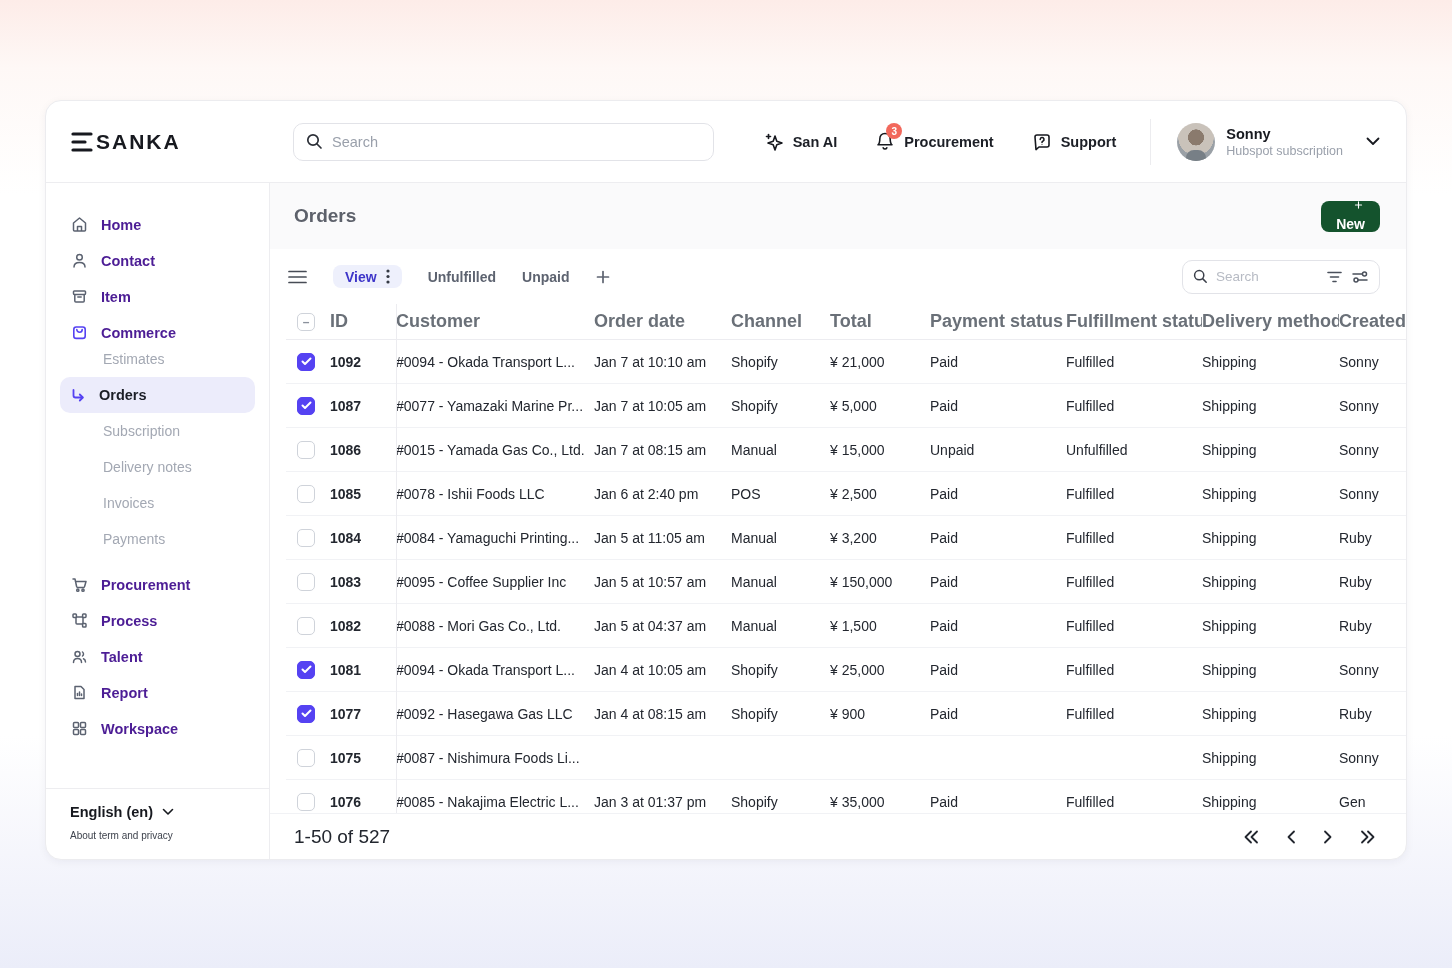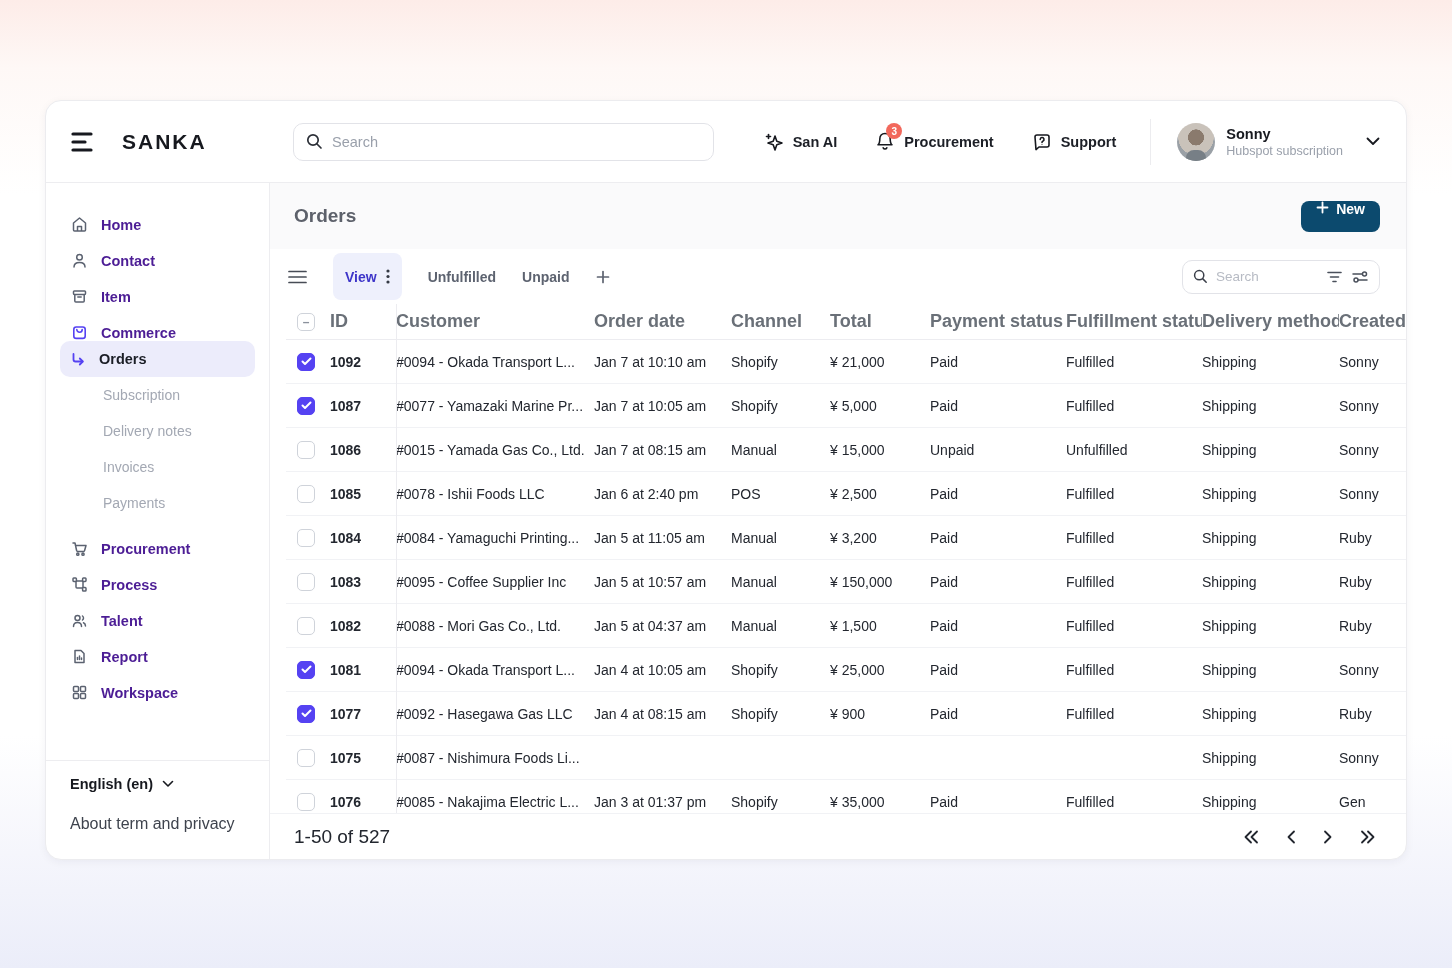--- a/index.html
+++ b/index.html
@@ -6,21 +6,21 @@
   html,body { width:1452px; height:968px; overflow:hidden;
     font-family:"Liberation Sans","DejaVu Sans",sans-serif; }
   body { background:linear-gradient(180deg,#fdece8 0%,#fef8f6 7%,#ffffff 20%,#ffffff 76%,#f2f3fb 92%,#ebedf9 100%); }
 
   .card { position:absolute; left:45px; top:100px; width:1362px; height:760px;
     background:#fff; border:1px solid #ececef; border-radius:16px;
     box-shadow:0 2px 8px rgba(25,25,50,.05); overflow:hidden; display:flex; flex-direction:column; }
 
   
   .tophdr { height:82px; border-bottom:1px solid #ededf0; display:flex; align-items:center; padding:0 26px 0 24px; flex:0 0 auto; }
-  .logo { width:223px; display:flex; align-items:center; gap:26px; }
+  .logo { width:223px; display:flex; align-items:center; gap:0; }
   .logo-text { font-size:21px; font-weight:700; letter-spacing:2px; color:#17191f; }
   .gsearch { width:421px; height:38px; border:1px solid #e2e3e8; border-radius:10px; display:flex; align-items:center; padding:0 12px; gap:9px; background:#fff; }
   .gsearch input { border:0; outline:0; font-size:14.5px; color:#30343c; width:100%; font-family:inherit; }
   .gsearch input::placeholder { color:#9aa0ab; }
   .topnav { margin-left:auto; display:flex; align-items:center; gap:38px; }
   .topitem { display:flex; align-items:center; gap:9px; font-size:14.5px; font-weight:600; color:#1c1f26; cursor:pointer; }
   .bellwrap { position:relative; }
   .badge { position:absolute; top:-8px; right:-7px; min-width:16px; height:16px; border-radius:9px; background:#f2685c; color:#fff; font-size:10px; font-weight:700; display:flex; align-items:center; justify-content:center; padding:0 4px; }
   .vdiv { width:1px; height:46px; background:#ececef; margin:0 26px 0 34px; }
   .userblk { display:flex; align-items:center; gap:11px; cursor:pointer; }
@@ -30,32 +30,32 @@
   .usub { font-size:12.5px; color:#9aa0ab; }
   .chev { margin-left:12px; }
 
   
   .split { flex:1; display:flex; min-height:0; }
   .sidebar { width:224px; border-right:1px solid #ededf0; position:relative; padding-top:14px; flex:0 0 auto; }
   .sitem { height:36px; display:flex; align-items:flex-end; gap:13px; padding:0 0 0 24px; font-size:14.5px; font-weight:600; color:#4c1d95; cursor:pointer; }
   .sitem .si { width:18px; display:flex; justify-content:center; }
   .ssub { height:36px; display:flex; align-items:center; padding-left:57px; font-size:14px; color:#a3a8b3; cursor:pointer; }
   .sactive { margin:0 14px; padding-left:10px; height:36px; display:flex; align-items:center; gap:13px; background:#ececfb; border-radius:10px; font-size:14.5px; font-weight:700; color:#1b1e26; cursor:pointer; }
-  .sfooter { position:absolute; left:0; right:0; bottom:0; border-top:1px solid #ededf0; padding:15px 24px 26px; }
+  .sfooter { position:absolute; left:0; right:0; bottom:0; border-top:1px solid #ededf0; padding:15px 24px 18px; }
   .lang { display:flex; align-items:center; gap:9px; font-size:14.5px; font-weight:700; color:#17191f; cursor:pointer; }
-  .about { margin-top:23px; font-size:16px; color:#3e434d; cursor:pointer; }
+  .about { margin-top:10px; font-size:10px; color:#3e434d; cursor:pointer; }
 
   
   .main { flex:1; display:flex; flex-direction:column; position:relative; min-width:0; }
   .titleband { height:66px; background:#fafafb; display:flex; align-items:center; padding:0 26px 0 24px; flex:0 0 auto; }
   .ptitle { font-size:19px; font-weight:700; color:#5d616b; }
-  .newbtn { margin-left:auto; height:31px; padding:0 15px; background:#0c4a6e; border:0; border-radius:8px; color:#fff; font-size:14px; font-weight:600; display:flex; align-items:flex-start; gap:7px; cursor:pointer; font-family:inherit; }
+  .newbtn { margin-left:auto; height:31px; padding:0 15px; background:#14532d; border:0; border-radius:8px; color:#fff; font-size:14px; font-weight:600; display:flex; align-items:flex-end; gap:7px; cursor:pointer; font-family:inherit;flex-direction:column; }
 
   .toolbar { height:55px; display:flex; align-items:center; padding:0 26px 0 18px; gap:26px; flex:0 0 auto; }
-  .tabpill { height:47px; padding:0 12px; background:#eef0fc; border-radius:8px; display:flex; align-items:center; gap:9px; font-size:14px; font-weight:700; color:#3d35c9; cursor:pointer; }
+  .tabpill { height:23px; padding:0 12px; background:#eef0fc; border-radius:8px; display:flex; align-items:center; gap:9px; font-size:14px; font-weight:700; color:#3d35c9; cursor:pointer; }
   .tab { font-size:14px; font-weight:600; color:#5d6370; cursor:pointer; }
   .tsearch { margin-left:auto; width:198px; height:34px; border:1px solid #e2e3e8; border-radius:10px; display:flex; align-items:center; padding:0 10px; gap:8px; }
   .tsearch input { border:0; outline:0; width:86px; font-size:13.5px; color:#30343c; font-family:inherit; }
   .tsearch input::placeholder { color:#b7bbc4; }
   .tsearch .ticons { margin-left:auto; display:flex; gap:10px; align-items:center; }
 
   
   .tablewrap { position:relative; margin-left:16px; flex:1; overflow:hidden; }
   .vline { position:absolute; left:110px; top:0; bottom:0; width:1px; background:#ececf0; }
   .trow { display:grid; grid-template-columns:44px 66px 198px 137px 99px 100px 136px 136px 137px 140px; align-items:center; height:44px; border-bottom:1px solid #f1f2f5; width:1193px; }
@@ -182,20 +182,23 @@
       </div>
       <div class="sitem">
         <span class="si">
             <svg width="17" height="17" viewBox="0 0 17 17" fill="none" stroke="#5542f2" stroke-width="1.6" stroke-linejoin="round">
               <rect x="2.8" y="3" width="11.4" height="11.4" rx="2.4"></rect>
               <path d="M5.8 5.5 a2.7 2.7 0 0 0 5.4 0" stroke-linecap="round"></path>
             </svg>
           </span>
         <span>Commerce</span>
       </div>
+      <div class="ssub">
+          <span>Estimates</span>
+        </div>
       <div class="sactive">
         <span class="si">
             <svg width="16" height="16" viewBox="0 0 16 16" fill="none" stroke="#5542f2" stroke-width="1.8" stroke-linecap="round" stroke-linejoin="round">
               <path d="M3.5 3 V8.5 a2 2 0 0 0 2 2 H12.5"></path>
               <path d="M9.8 7.5 L12.8 10.5 L9.8 13.5"></path>
             </svg>
           </span>
         <span>Orders</span>
       </div>
       <div class="ssub">

